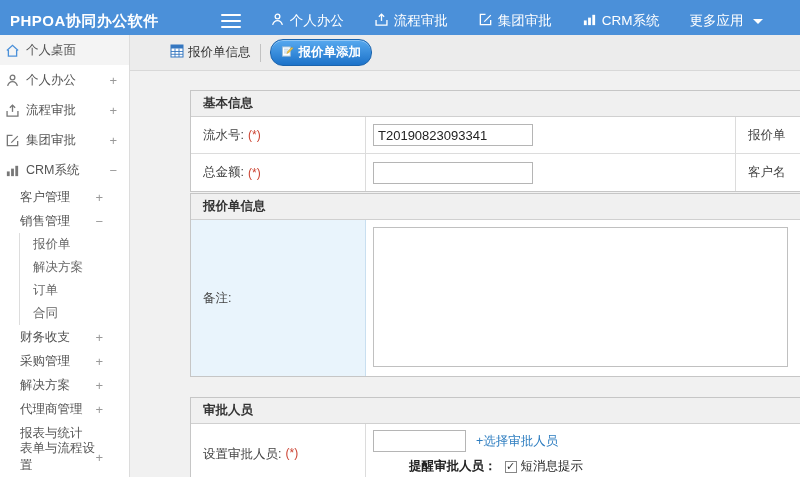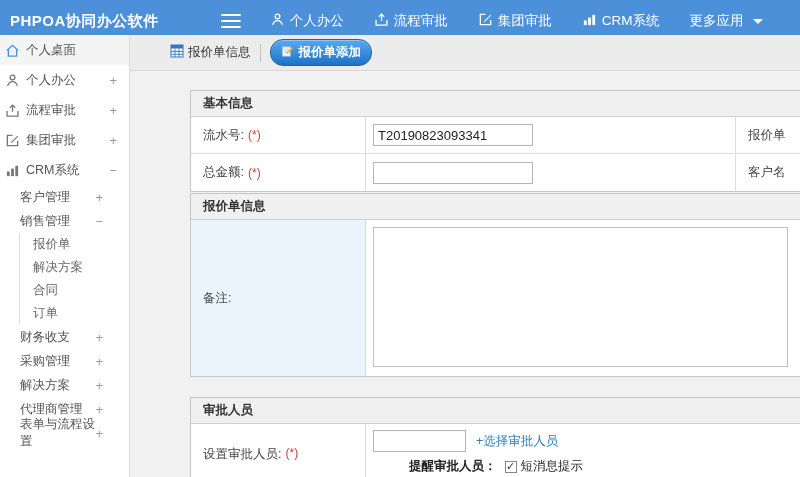--- a/index.html
+++ b/index.html
@@ -215,41 +215,45 @@
     <span class="expand">−</span>
   </div>
 
   <div class="sitem l3">
     <span>报价单</span>
   </div>
   <div class="sitem l3">
     <span>解决方案</span>
   </div>
   <div class="sitem l3">
+    <span>订单</span>
+  </div>
+  <div class="sitem l3">
     <span>合同</span>
   </div>
-  <div class="sitem l3">
-    <span>订单</span>
-  </div>
 
   <div class="sitem l2">
     <span>财务收支</span>
     <span class="expand">+</span>
   </div>
   <div class="sitem l2">
     <span>采购管理</span>
     <span class="expand">+</span>
   </div>
   <div class="sitem l2">
     <span>解决方案</span>
     <span class="expand">+</span>
   </div>
   <div class="sitem l2">
     <span>代理商管理</span>
     <span class="expand">+</span>
+  </div>
+  <div class="sitem l2">
+    <span>报表与统计</span>
+    <span class="expand"></span>
   </div>
   <div class="sitem l2">
     <span>表单与流程设置</span>
     <span class="expand">+</span>
   </div>
 </div>
 
 <div class="content">
 
   <div class="tabbar">

